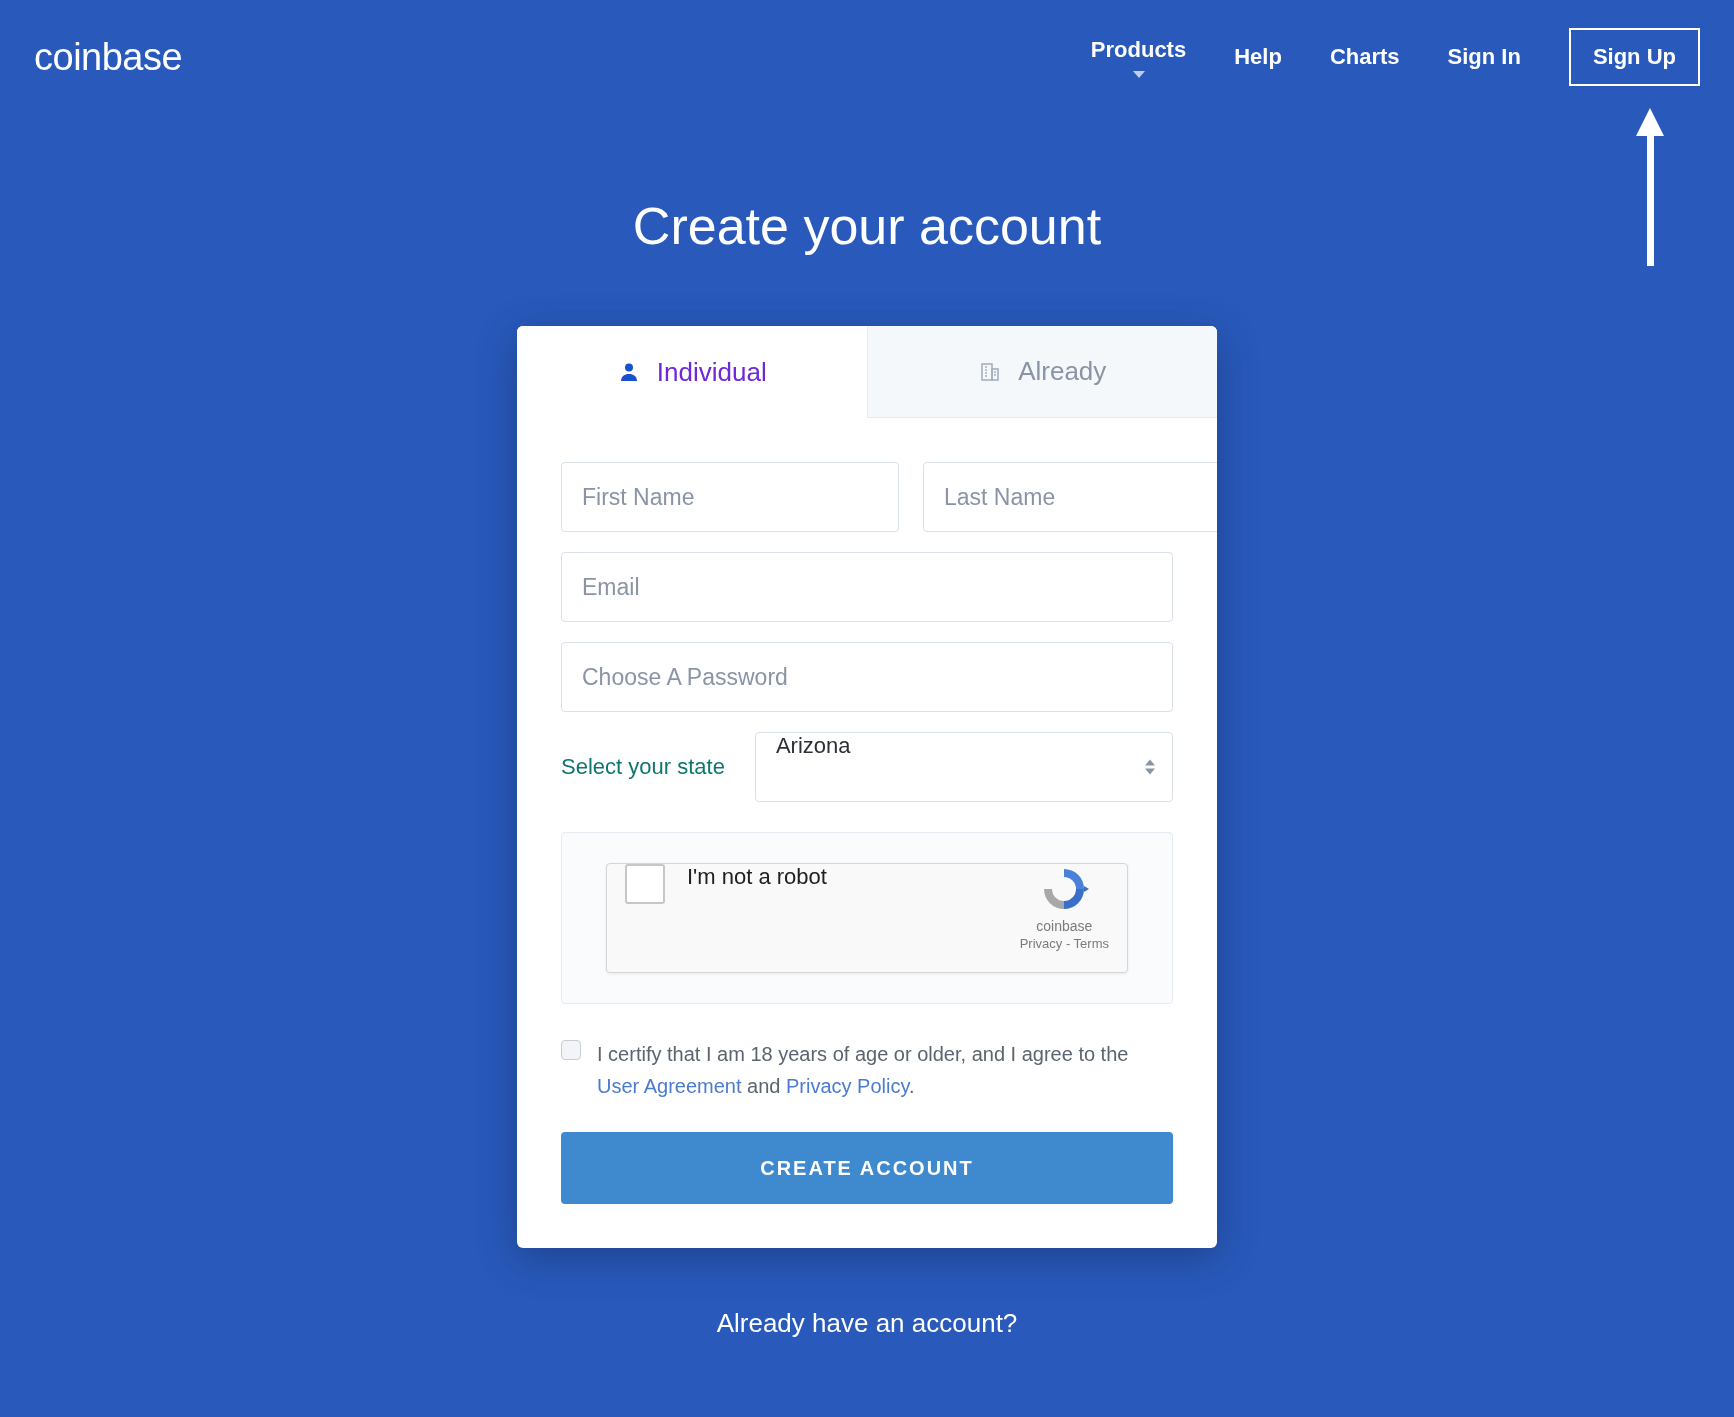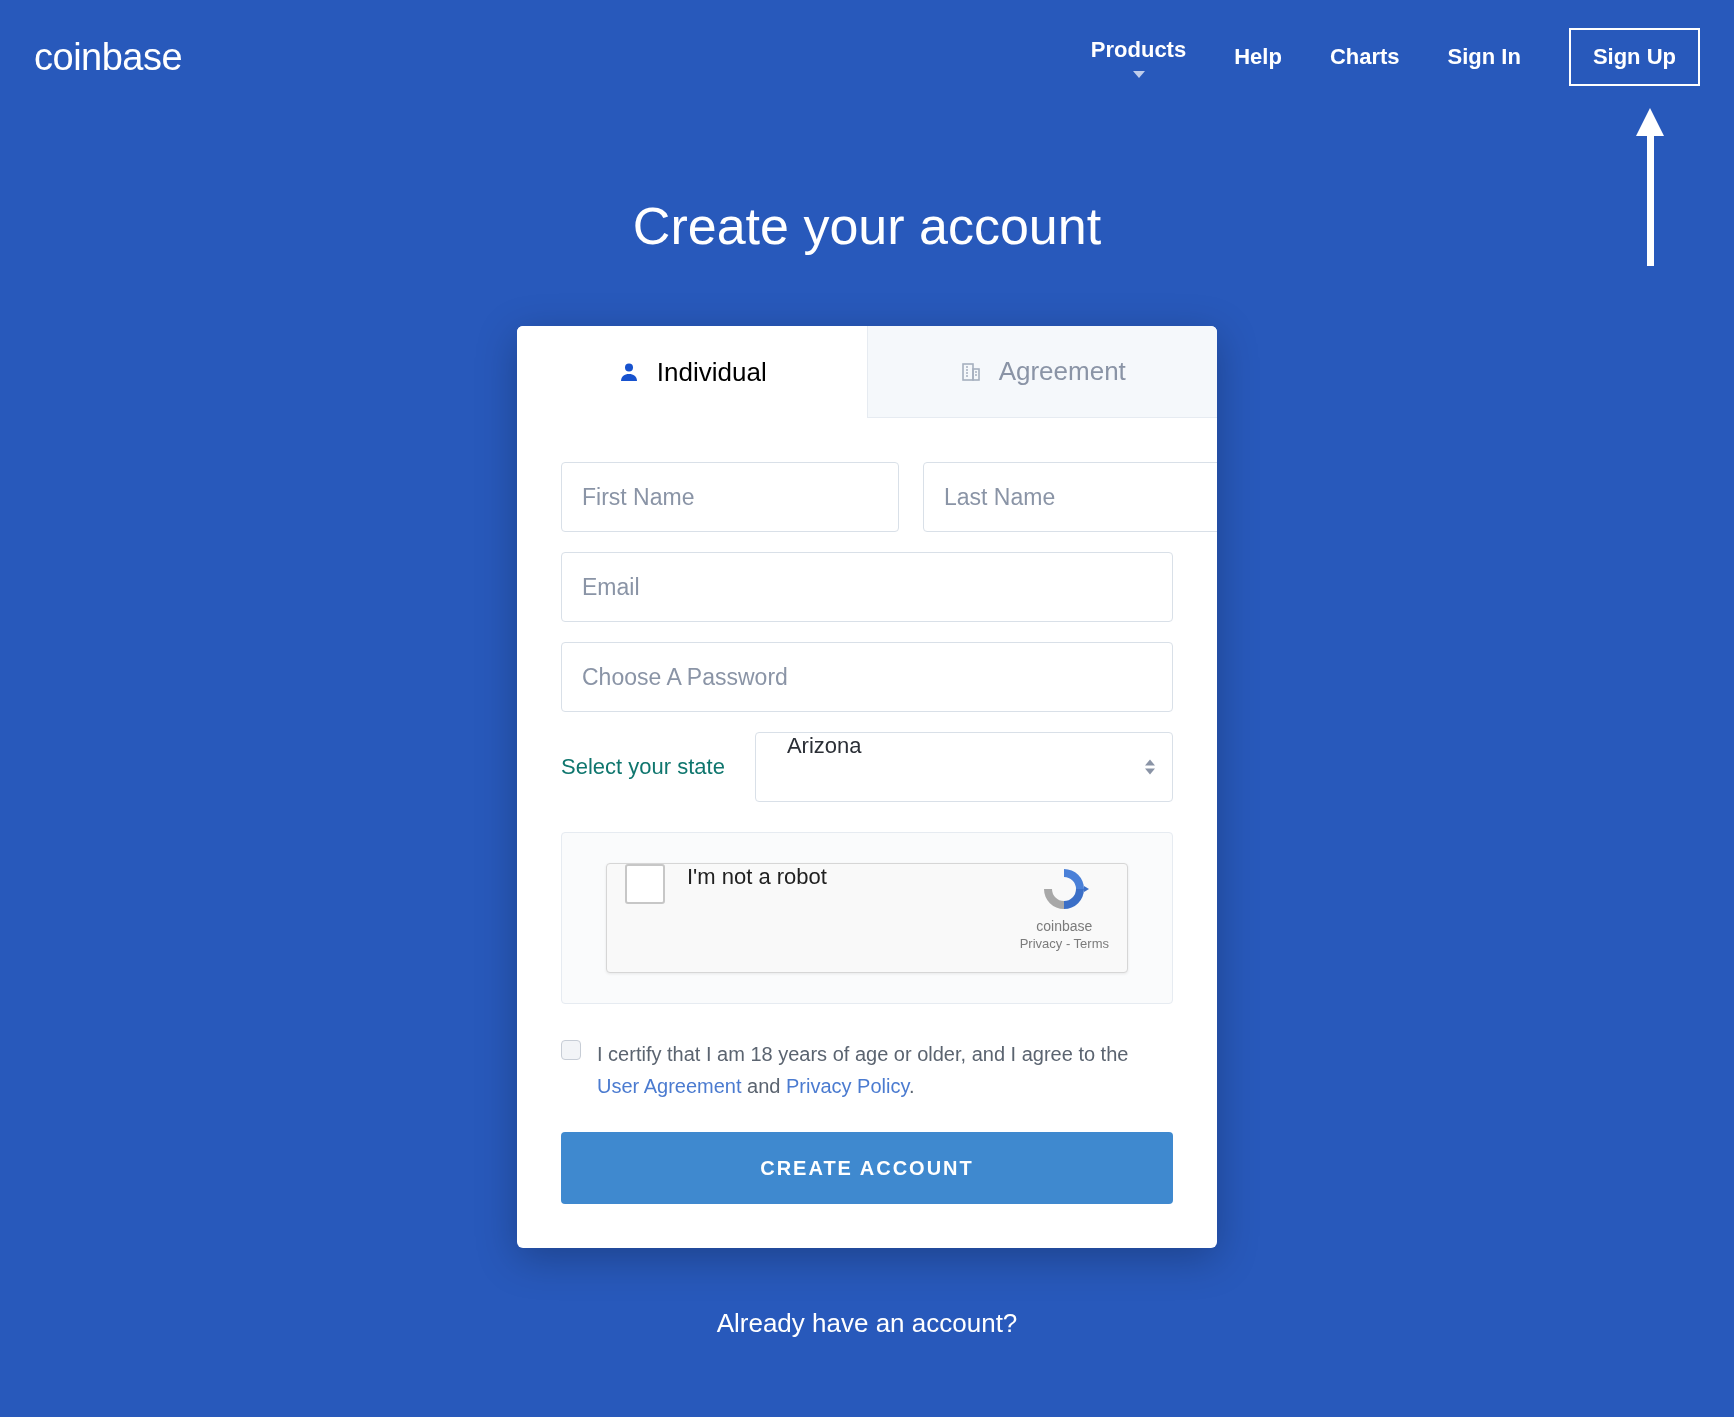--- a/index.html
+++ b/index.html
@@ -73,21 +73,21 @@
   }
   .tab {
     flex: 1;
     display: flex;
     align-items: center;
     justify-content: center;
     gap: 16px;
     font-size: 26px;
     cursor: pointer;
   }
-  .tab.active { color: #000000; background: #fff; }
+  .tab.active { color: #6d28d9; background: #fff; }
   .tab.inactive {
     color: #8a94a6;
     background: #f5f8fb;
     border-left: 1px solid #e6ebf1;
     border-bottom: 1px solid #e6ebf1;
   }
   .tab-icon { display: inline-flex; }
   .form-body { padding: 44px; }
   .row { display: flex; gap: 24px; margin-bottom: 20px; }
   .input {
@@ -111,21 +111,21 @@
   .state-label { font-size: 22px; color: #0f766e; }
   .select-wrap {
     flex: 1;
     position: relative;
   }
   .select {
     width: 100%;
     height: 70px;
     border: 1px solid #d9e0e8;
     border-radius: 4px;
-    padding: 0 31px;
+    padding: 0 20px;
     font-size: 22px;
     color: #2b2f36;
     background: #fff;
     appearance: none;
     cursor: pointer;
   }
   .select-arrows {
     position: absolute;
     right: 18px;
     top: 50%;
@@ -266,21 +266,21 @@
               <rect x="4" y="4" width="10" height="16"></rect>
               <rect x="14" y="9" width="6" height="11"></rect>
               <line x1="7" y1="7" x2="9" y2="7"></line>
               <line x1="7" y1="10" x2="9" y2="10"></line>
               <line x1="7" y1="13" x2="9" y2="13"></line>
               <line x1="7" y1="16" x2="9" y2="16"></line>
               <line x1="16" y1="12" x2="18" y2="12"></line>
               <line x1="16" y1="15" x2="18" y2="15"></line>
             </svg>
         </span>
-        <span>Agreement</span>
+        <span>Already</span>
       </div>
     </div>
 
     <div class="form-body">
       <div class="row">
         <input class="input" placeholder="First Name" style="">
         <input class="input" placeholder="Last Name" style="">
       </div>
       <div class="row">
         <input class="input full" placeholder="Email" style="">

